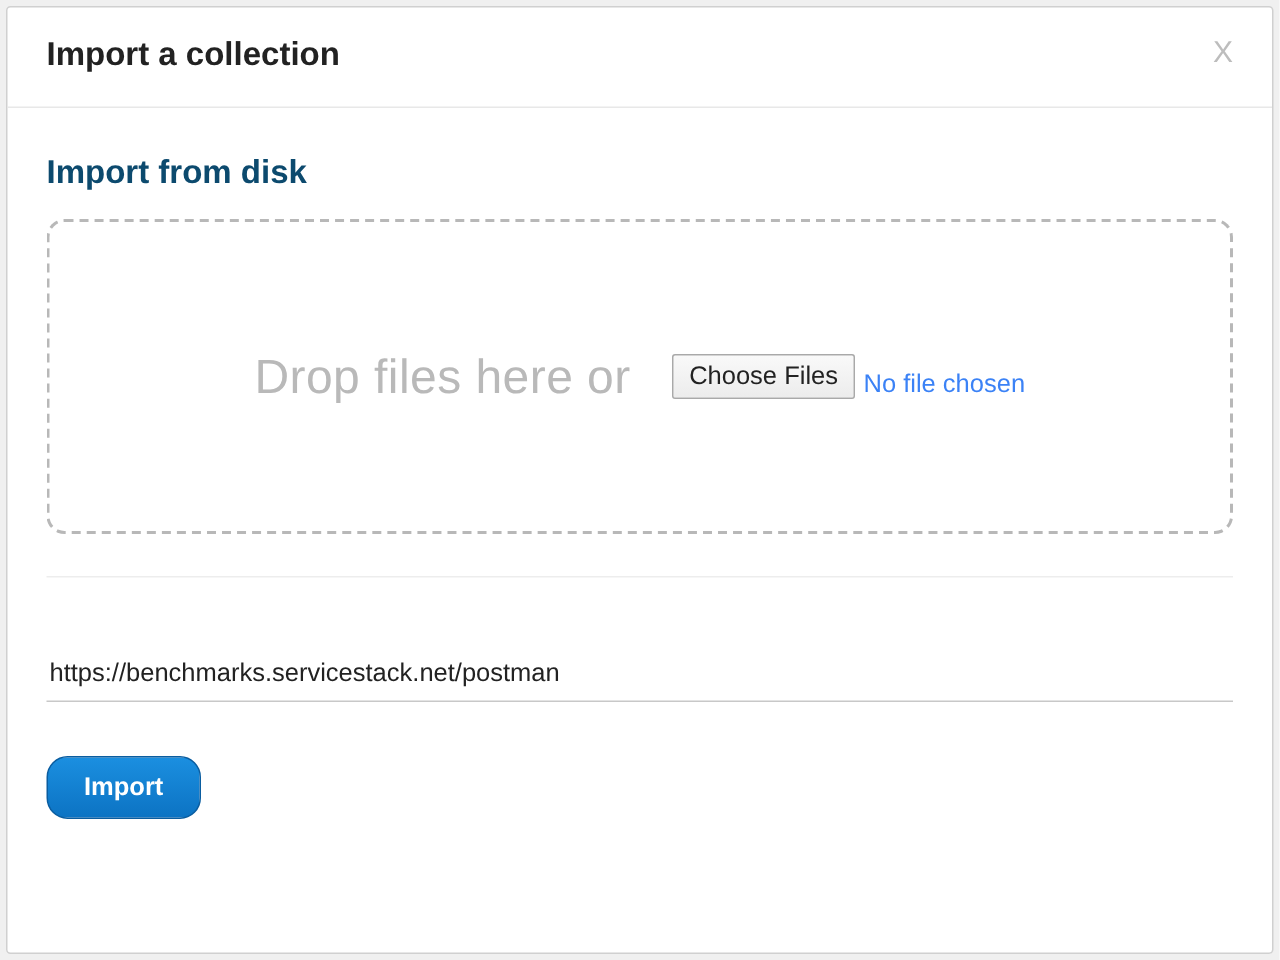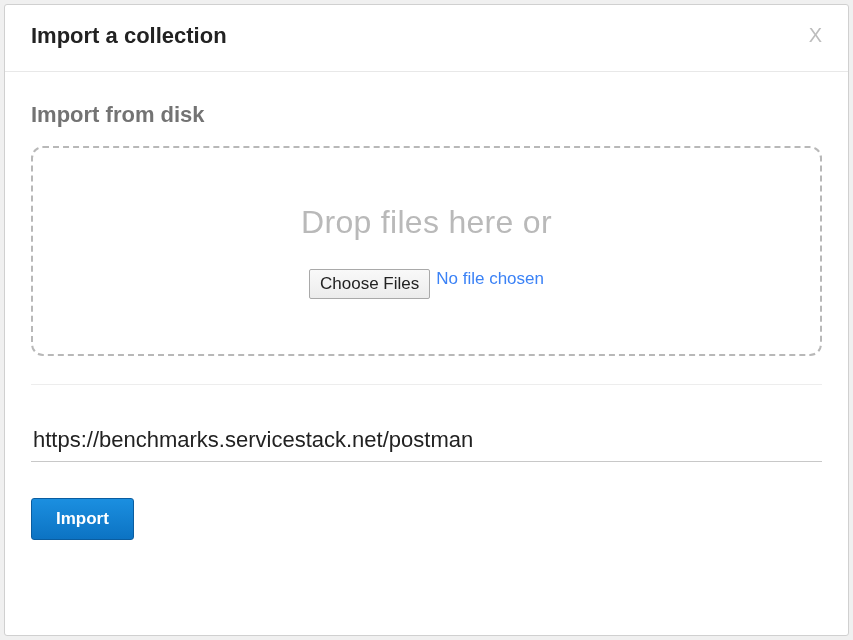--- a/index.html
+++ b/index.html
@@ -38,42 +38,42 @@
       font-weight: 400;
       margin-top: 2px;
     }
     .modal-body {
       padding: 30px 26px 20px 26px;
       flex: 1;
     }
     .section-title {
       font-size: 22px;
       font-weight: 600;
-      color: #737373;
+      color: #0c4a6e;
       margin-bottom: 18px;
     }
     .dropzone {
       border: 2px dashed #b8b8b8;
       border-radius: 12px;
       height: 210px;
       display: flex;
-      flex-direction: column;
+      flex-direction: row;
       justify-content: center;
       align-items: center;
       gap: 28px;
     }
     .drop-text {
       font-size: 32px;
       color: #b9b9b9;
       font-weight: 400;
       letter-spacing: 0.3px;
     }
     .file-row {
       display: flex;
-      align-items: flex-start;
+      align-items: flex-end;
       gap: 6px;
     }
     .choose-files-btn {
       font-family: Arial, sans-serif;
       font-size: 17px;
       color: #222;
       background: linear-gradient(#f9f9f9, #ececec);
       border: 1px solid #a9a9a9;
       border-radius: 2px;
       padding: 4px 10px;
@@ -85,36 +85,36 @@
     }
     .divider {
       border: none;
       border-top: 1px solid #ededed;
       margin: 28px 0 34px 0;
     }
     .url-input {
       width: 100%;
       border: none;
       border-bottom: 1.5px solid #c8c8c8;
-      font-size: 22px;
+      font-size: 17px;
       color: #222;
       padding: 6px 2px 8px 2px;
       outline: none;
       font-family: inherit;
-      margin-top: 2px;
+      margin-top: 14px;
     }
     .import-btn {
       margin-top: 36px;
       background: linear-gradient(#1b8fe0, #0c73c3);
       color: #ffffff;
       border: 1px solid #0a5da0;
       font-size: 17px;
       font-weight: 600;
       padding: 10px 24px;
-      border-radius: 3px;
+      border-radius: 14px;
       cursor: pointer;
     }
   </style>
 </head>
 <body>
 
 <div class="modal">
 
   <div class="modal-header">
     <div class="modal-title">Import a collection</div>

